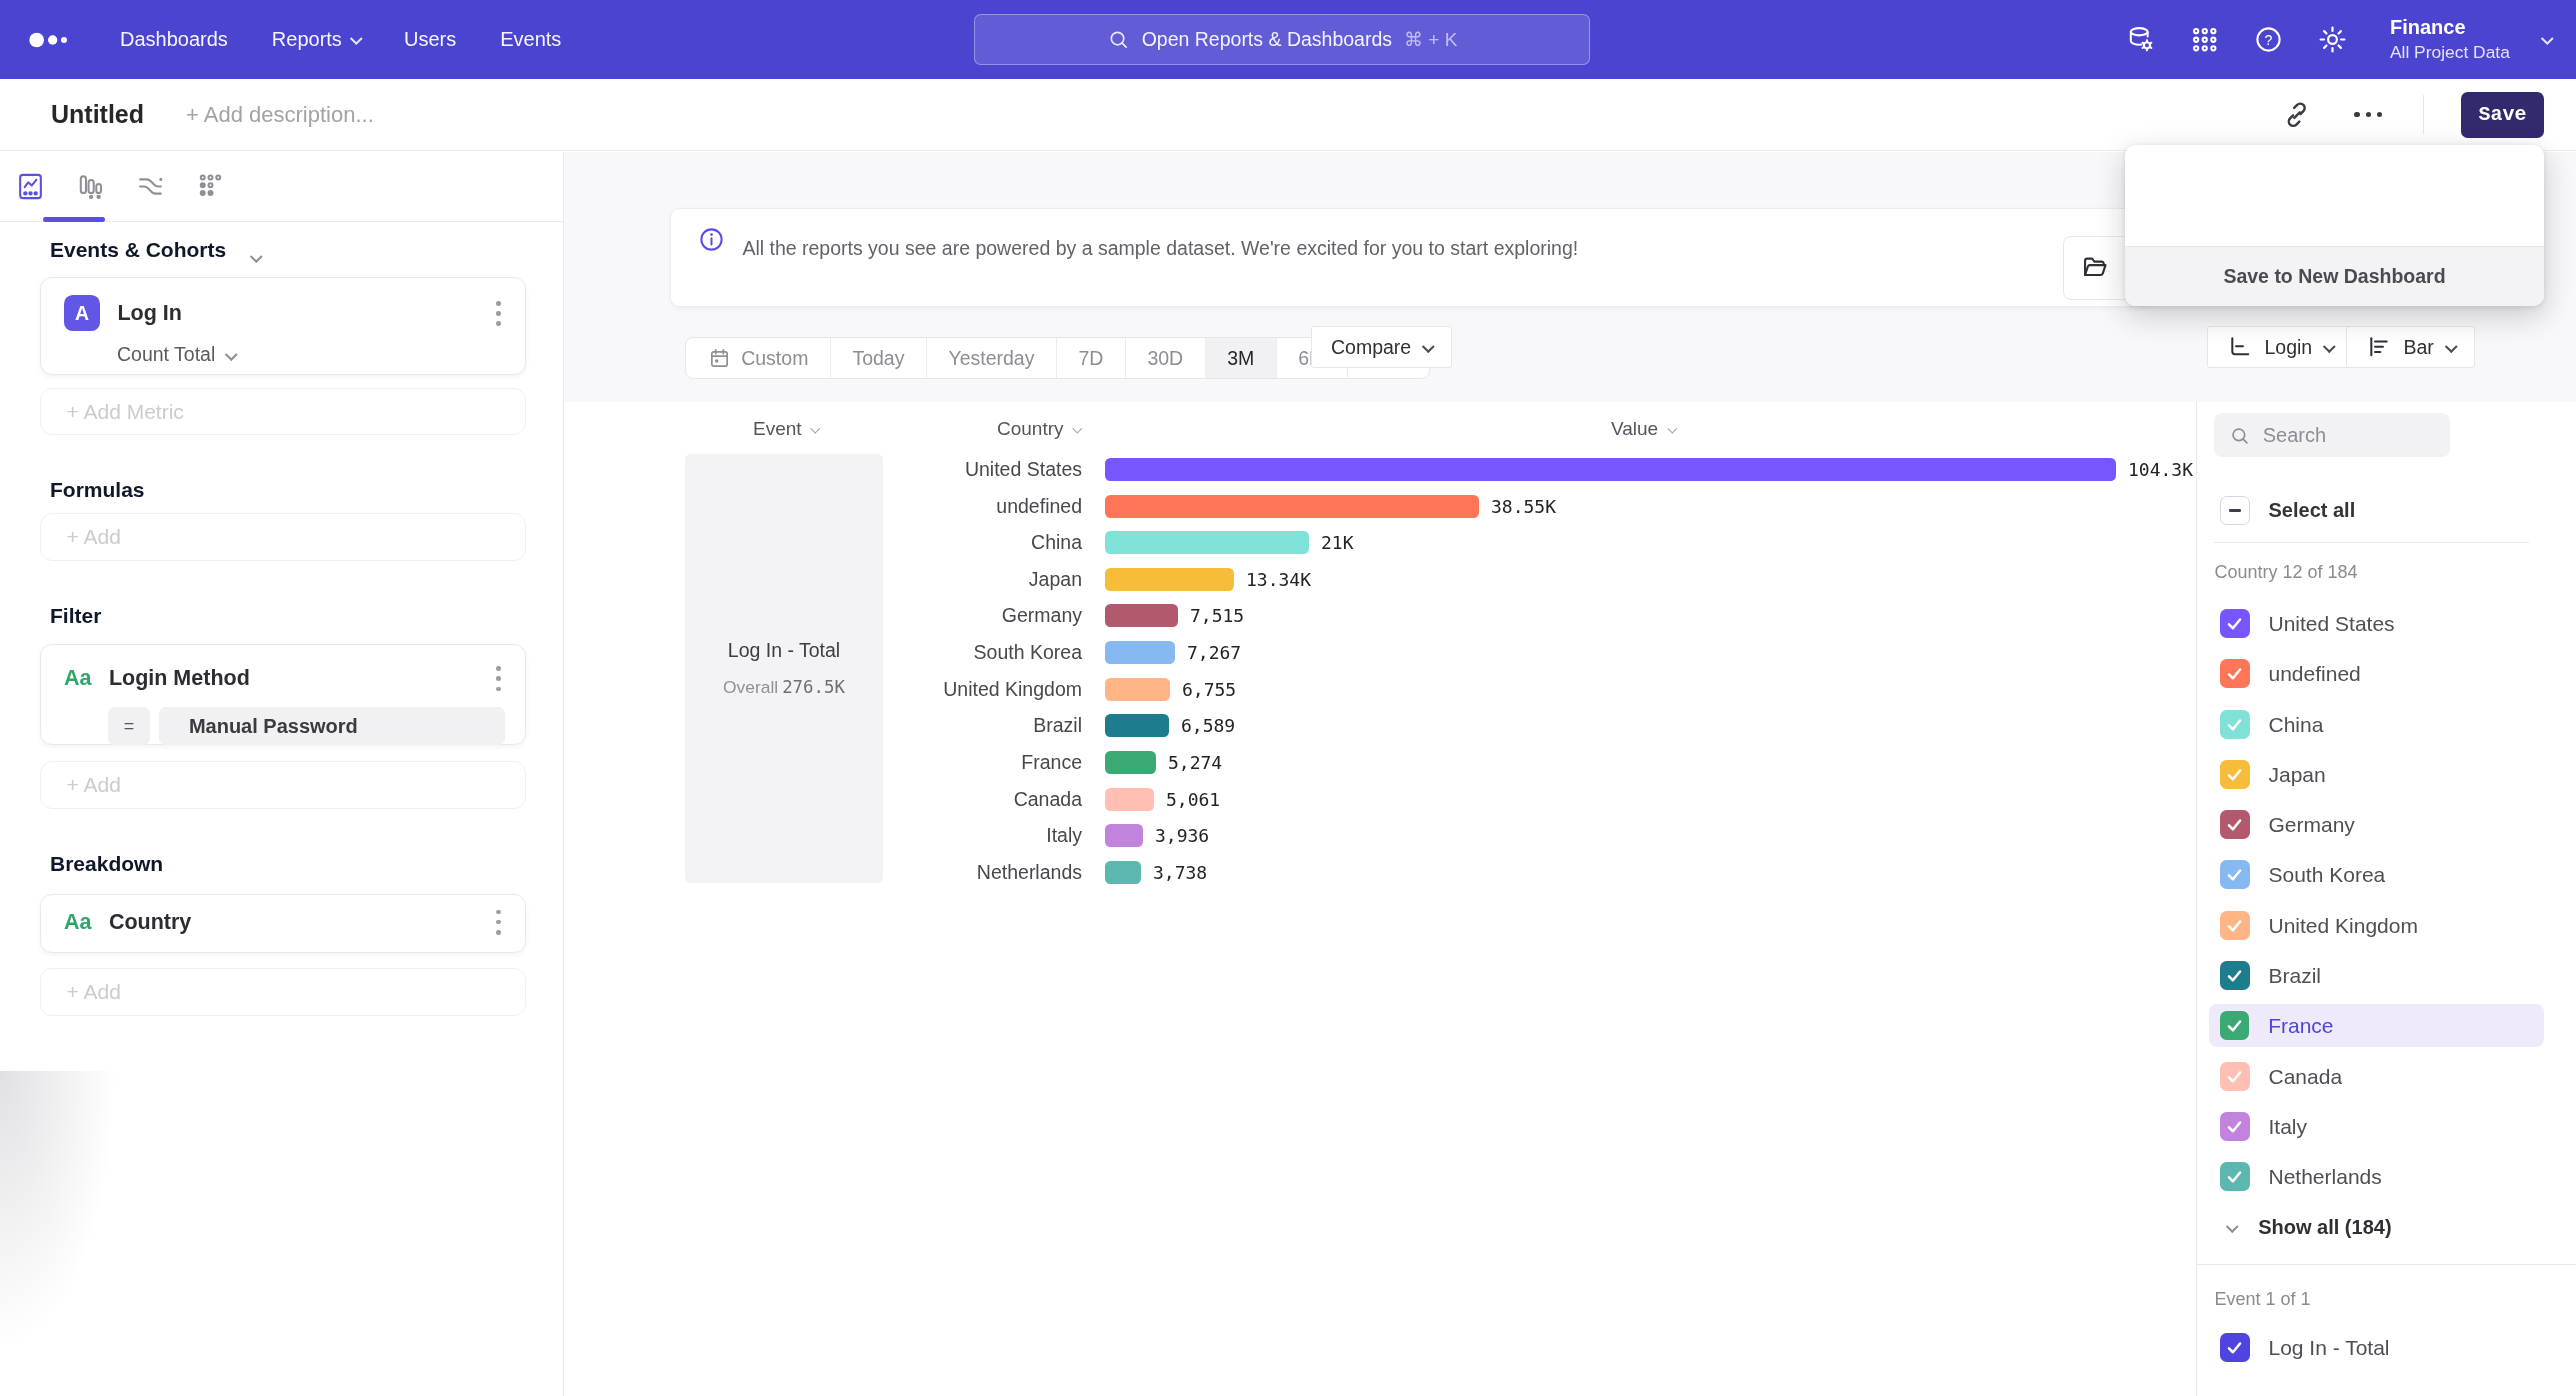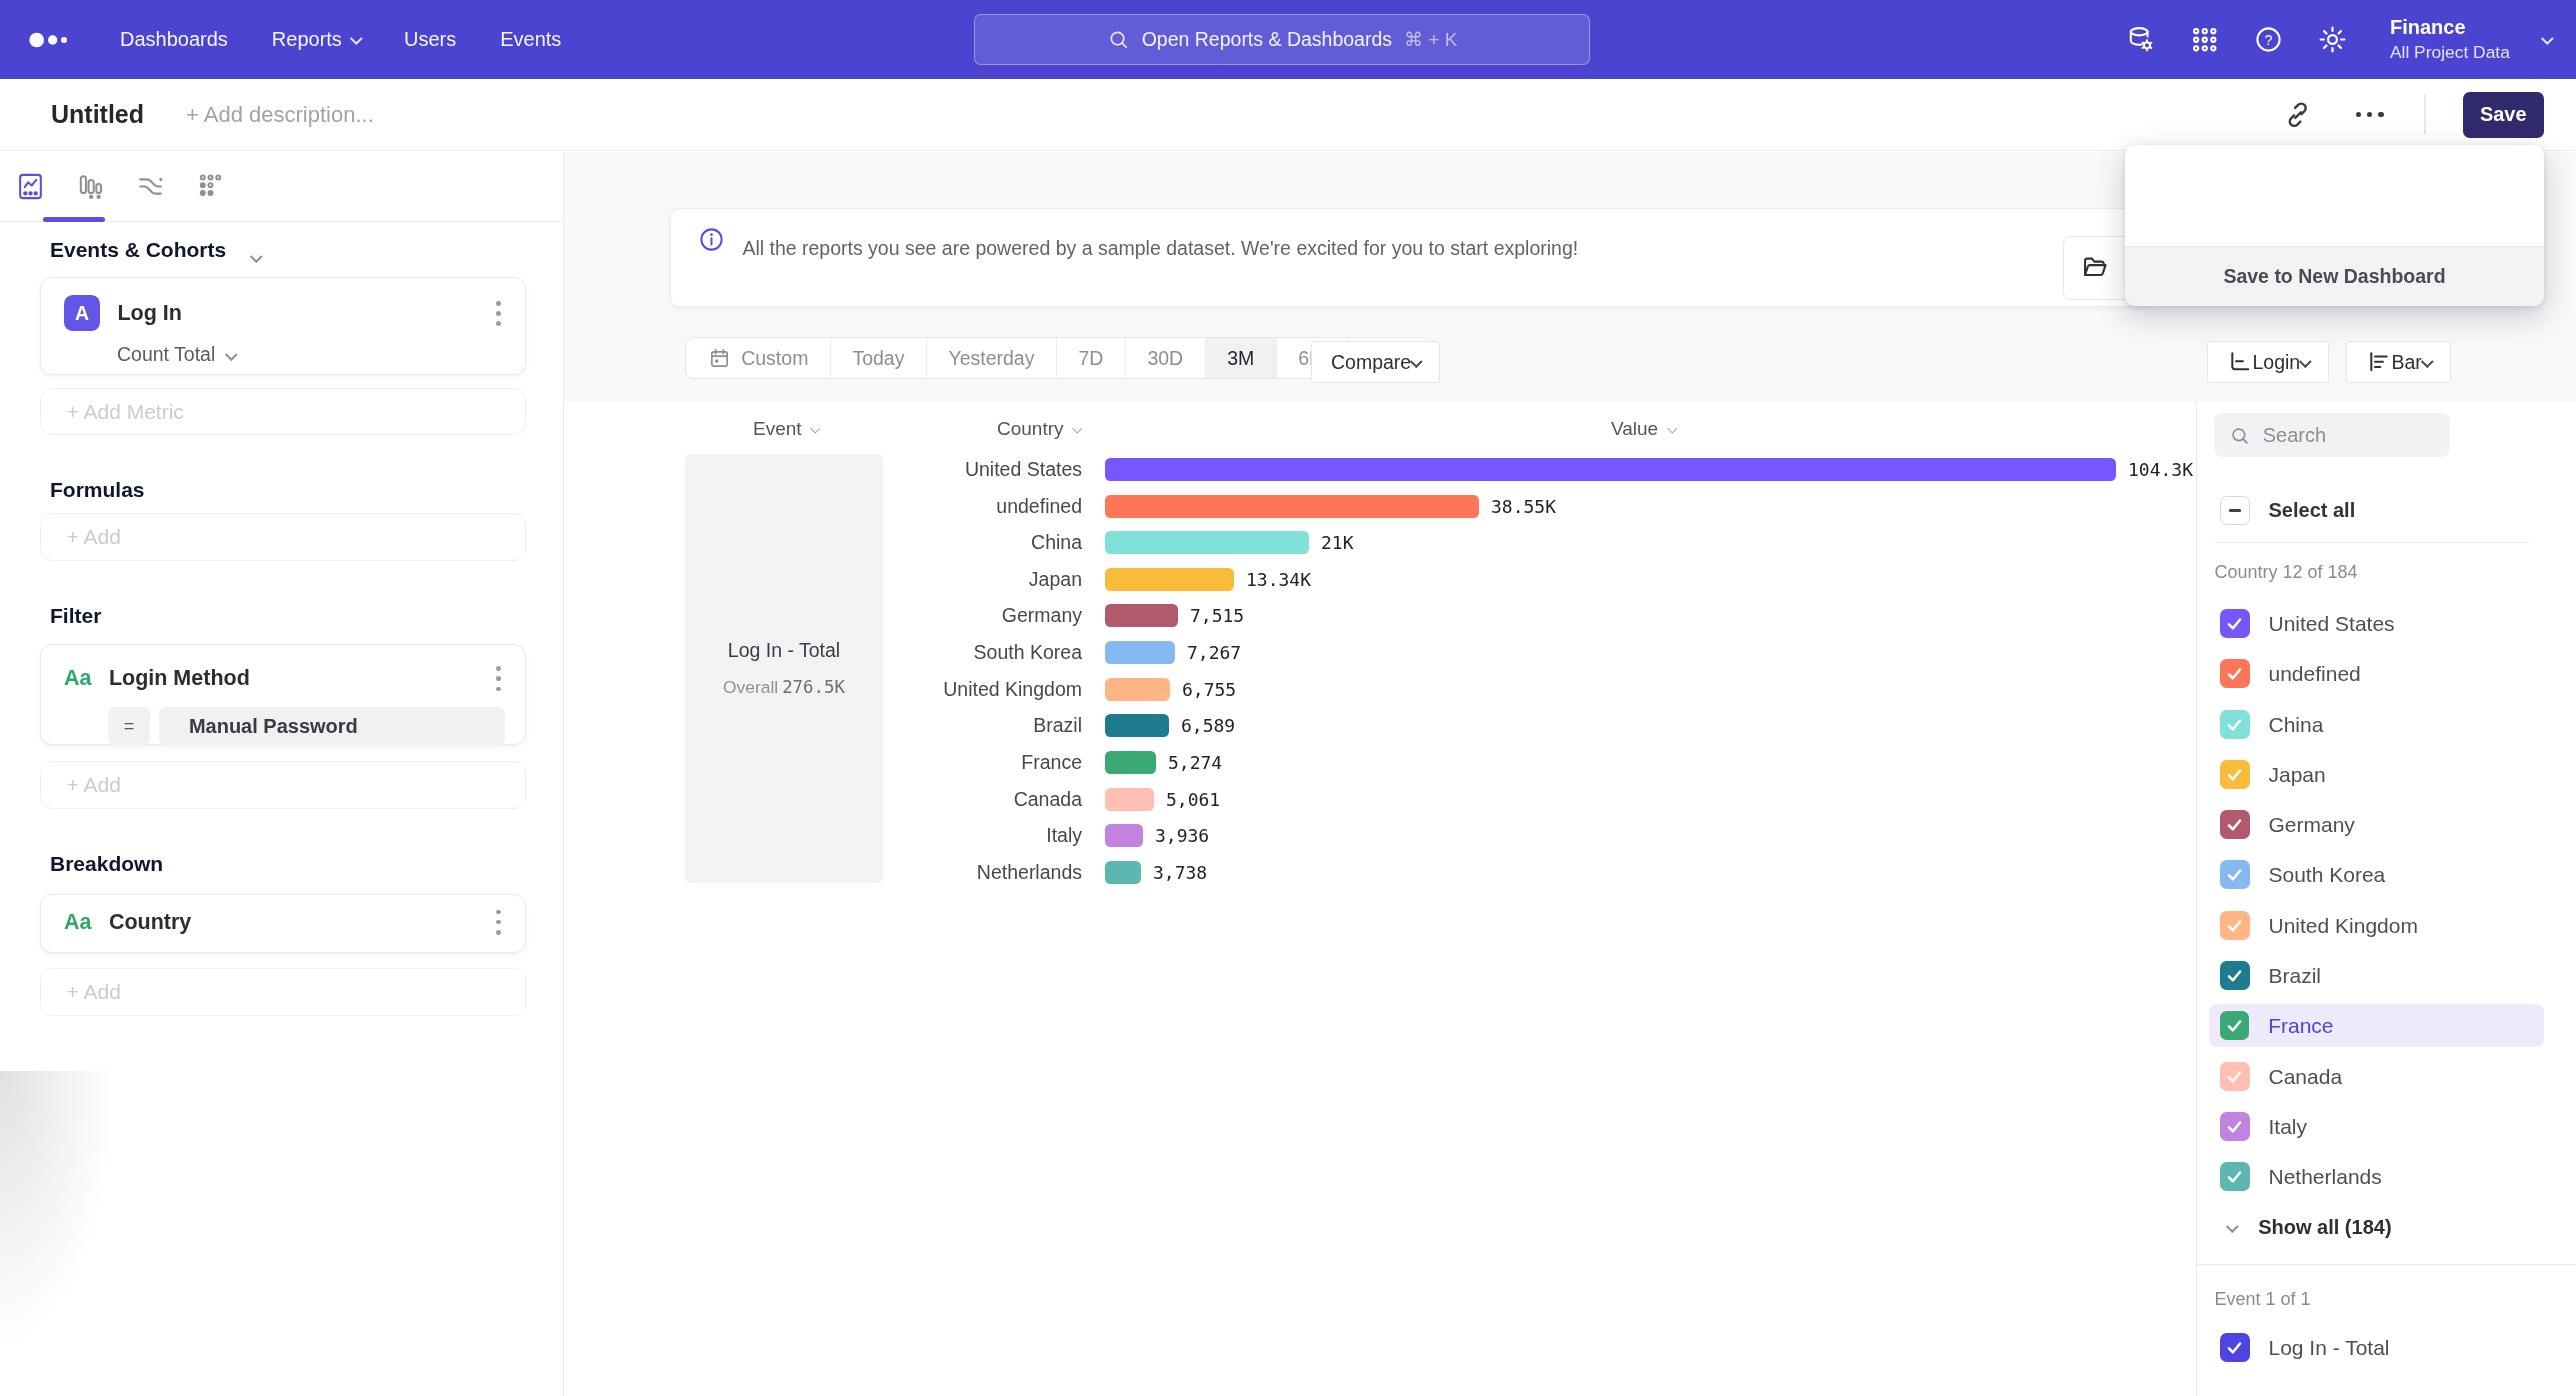--- a/index.html
+++ b/index.html
@@ -42,21 +42,21 @@
   .project .p1 { color: #fff; font-size: 20px; font-weight: 700; }
   .project .p2 { color: rgba(255,255,255,.85); font-size: 17.4px; margin-top: 2.7px; }
   
   .titlebar {
     position: absolute; left: 0; top: 79px; width: 2576px; height: 72px;
     background: #fff; border-bottom: 1.3px solid #ececf0;
     display: flex; align-items: center;
   }
   .doc-title { margin-left: 51px; font-size: 25px; font-weight: 700; color: #26262c; }
   .doc-desc { margin-left: 42px; font-size: 22px; color: #a2a2aa; cursor: text; }
-  .titlebar-right { position: absolute; right: 32px; display: flex; align-items: center; gap: 37px; }
+  .titlebar-right { position: absolute; right: 32px; display: flex; align-items: center; gap: 37px; font-family: Liberation Mono, monospace; }
   .icon-btn { width: 35px; height: 35px; display: flex; align-items: center; justify-content: center;
     cursor: pointer; }
   .kebab-h { display: flex; gap: 6px; }
   .kebab-h i { width: 5.4px; height: 5.4px; border-radius: 50%; background: #3a3a41; }
   .vdiv { width: 1.3px; height: 39px; background: #e6e6ea; }
   .save-btn { min-width: 64px; height: 46px; padding: 0 17.4px; background: #312a6d; color: #fff;
     border: none; border-radius: 6.7px; font-size: 20px; font-weight: 600;
     font-family: inherit; cursor: pointer; }
   
   .sidebar { position: absolute; left: 0; top: 152px; width: 564px; height: 1245px;
@@ -105,23 +105,23 @@
     display: flex; align-items: center; gap: 17.4px; padding-left: 17.4px;
     font-size: 20px; font-weight: 500; color: #2f2f36; cursor: pointer; z-index: 3; }
   
   .ranges { position: absolute; left: 685px; top: 337px; height: 42px;
     background: #fff; border: 1.3px solid #e6e6ea; border-radius: 8px;
     display: flex; align-items: stretch; overflow: hidden; }
   .seg { display: flex; align-items: center; gap: 10.7px; padding: 0 21.5px;
     font-size: 19.5px; color: #8d8d96; cursor: pointer; border-left: 1.3px solid #ececef; }
   .seg:first-child { border-left: none; }
   .seg.active { background: #f1f1f3; color: #26262c; font-weight: 500; }
-  .wbtn { position: absolute; top: 341px; height: 42px; background: #fff;
+  .wbtn { position: absolute; top: 326px; height: 42px; background: #fff;
     border: 1.3px solid #e6e6ea; border-radius: 3px; display: flex; align-items: center;
-    padding: 0 19px; font-size: 19.5px; color: #2f2f36; font-weight: 500; cursor: pointer; }
+    gap: 12px; padding: 0 19px; font-size: 19.5px; color: #2f2f36; font-weight: 500; cursor: pointer; }
   
   .chart-panel { position: absolute; left: 564px; top: 402px; width: 2012px; height: 994px;
     background: #fff; }
   .tbl-header { position: absolute; top: 16px; display: flex; align-items: center; gap: 9.4px;
     font-size: 19px; color: #54545c; font-weight: 500; cursor: pointer; }
   .tbl-header .chev { width: 6.7px; height: 6.7px; border-width: 1.7px; color: #9a9aa2; }
   .event-cell { position: absolute; left: 121px; top: 52px; width: 198px; height: 429px;
     background: #f3f3f6; border-radius: 5.4px; display: flex; flex-direction: column;
     align-items: center; justify-content: center; gap: 14.8px; }
   .event-cell .en { font-size: 19.5px; color: #3b3b42; font-weight: 500; }

